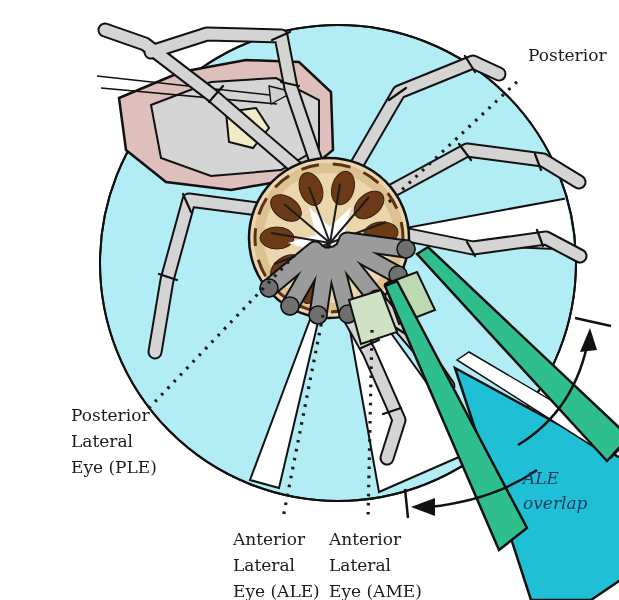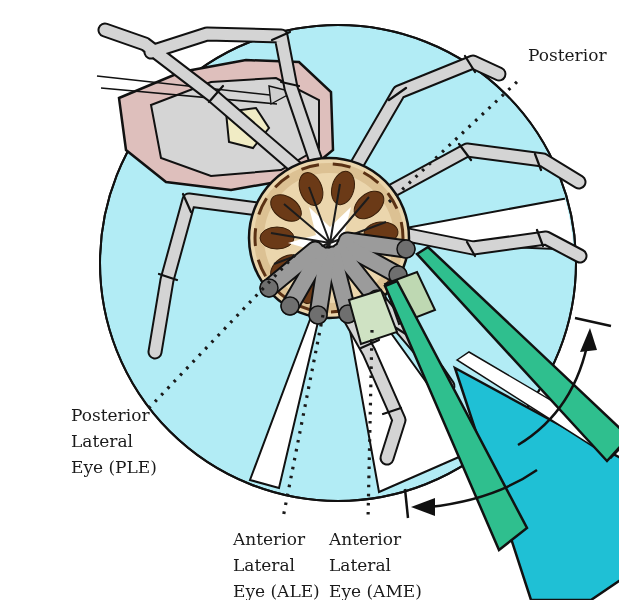--- a/index.html
+++ b/index.html
@@ -163,13 +163,17 @@
 <div class="lbl" style="left:202px;top:526px">
   <span>Anterior</span>
   <span>Lateral</span>
   <span>Eye (ALE)</span>
 </div>
 <div class="lbl" style="left:298px;top:526px">
   <span>Anterior</span>
   <span>Lateral</span>
   <span>Eye (AME)</span>
 </div>
+<div class="lbl overlap" style="left:492px;top:466px">
+  <span>ALE</span>
+  <span>overlap</span>
+</div>
 </div>
 
 </body></html>

